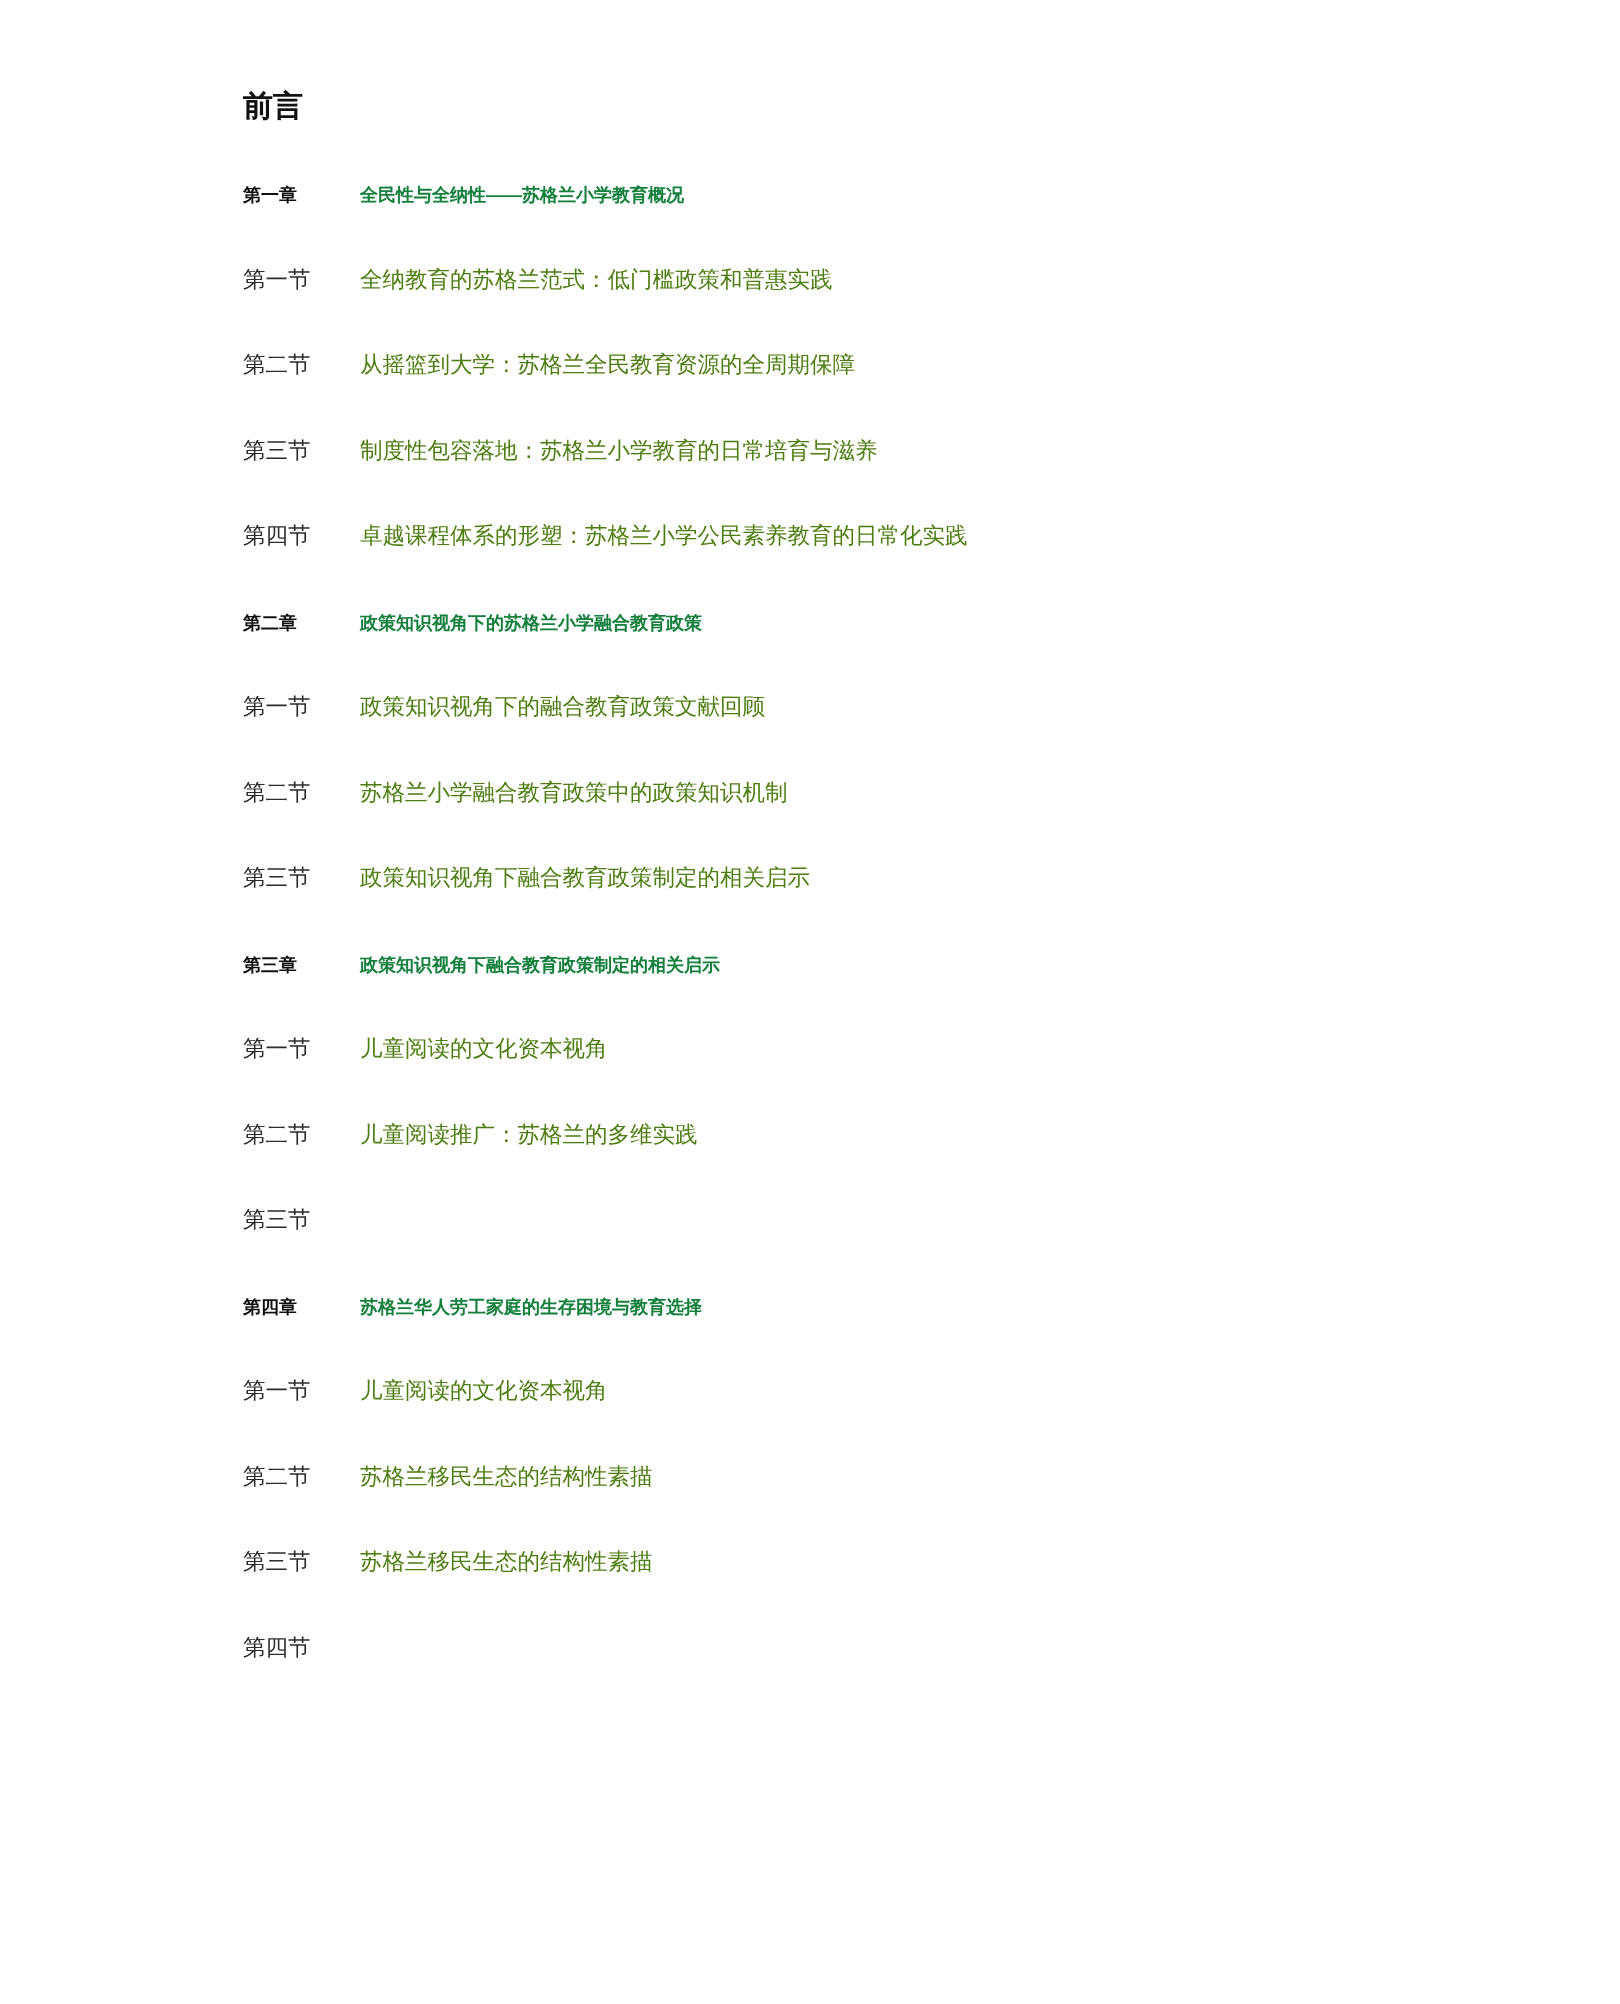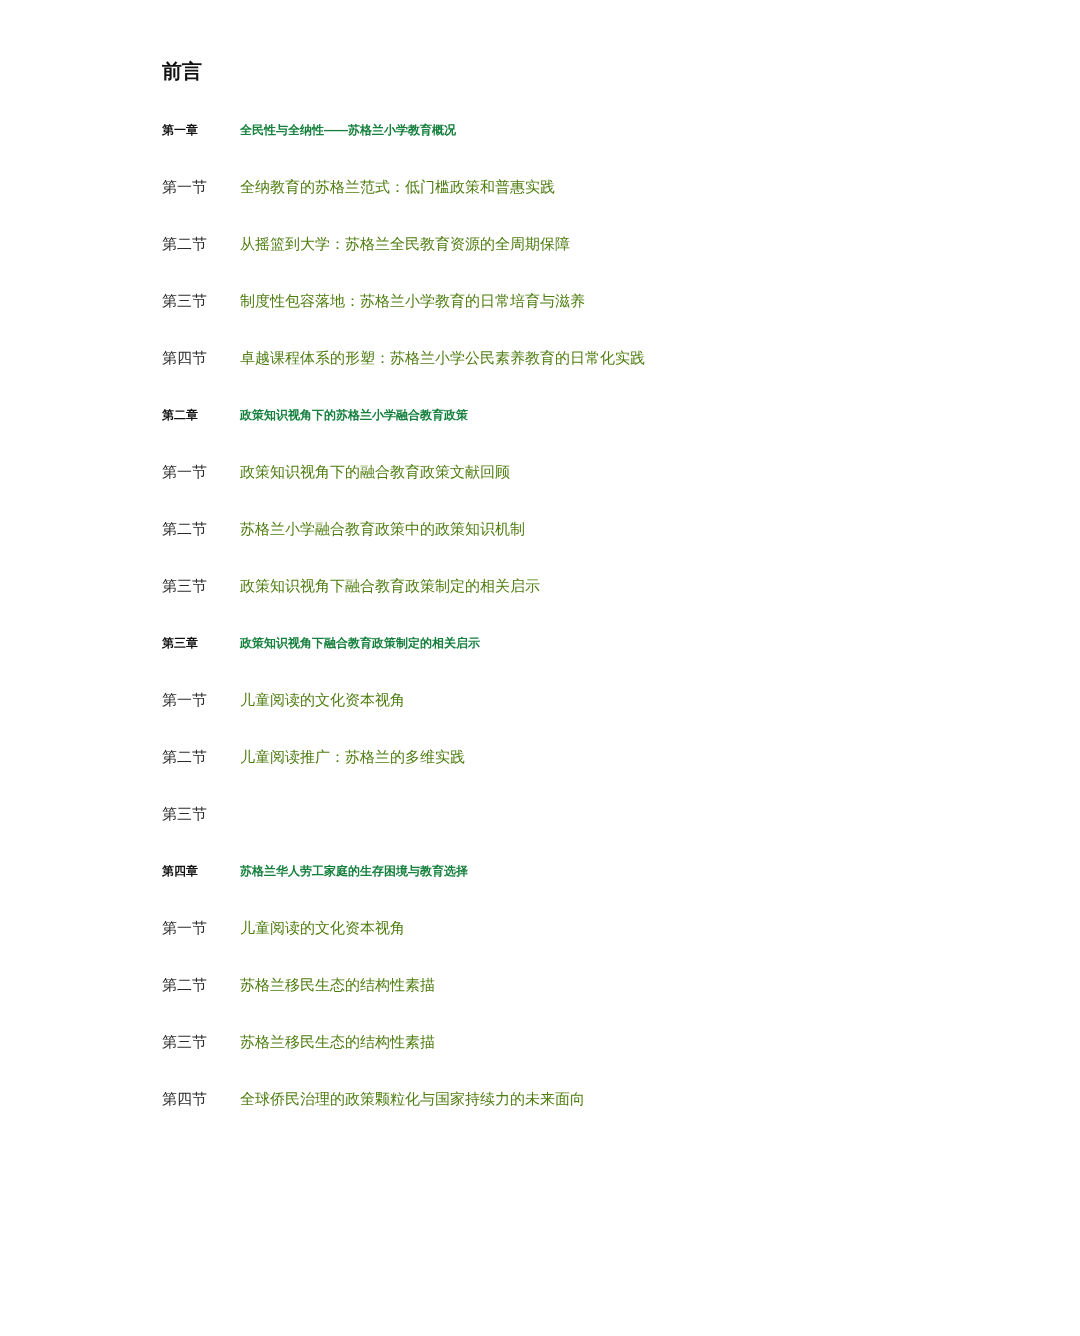--- a/index.html
+++ b/index.html
@@ -132,17 +132,16 @@
     <div class="toc-line">
       <span class="toc-label">第二节</span>
       <span class="section-title">苏格兰移民生态的结构性素描</span>
     </div>
     <div class="toc-line">
       <span class="toc-label">第三节</span>
       <span class="section-title">苏格兰移民生态的结构性素描</span>
     </div>
     <div class="toc-line">
       <span class="toc-label">第四节</span>
-      <span class="section-title">全球侨民治理的政策颗粒化与国家持续力的未来面向</span>
     </div>
   </div>
 
 </div>
 
 </body></html>

